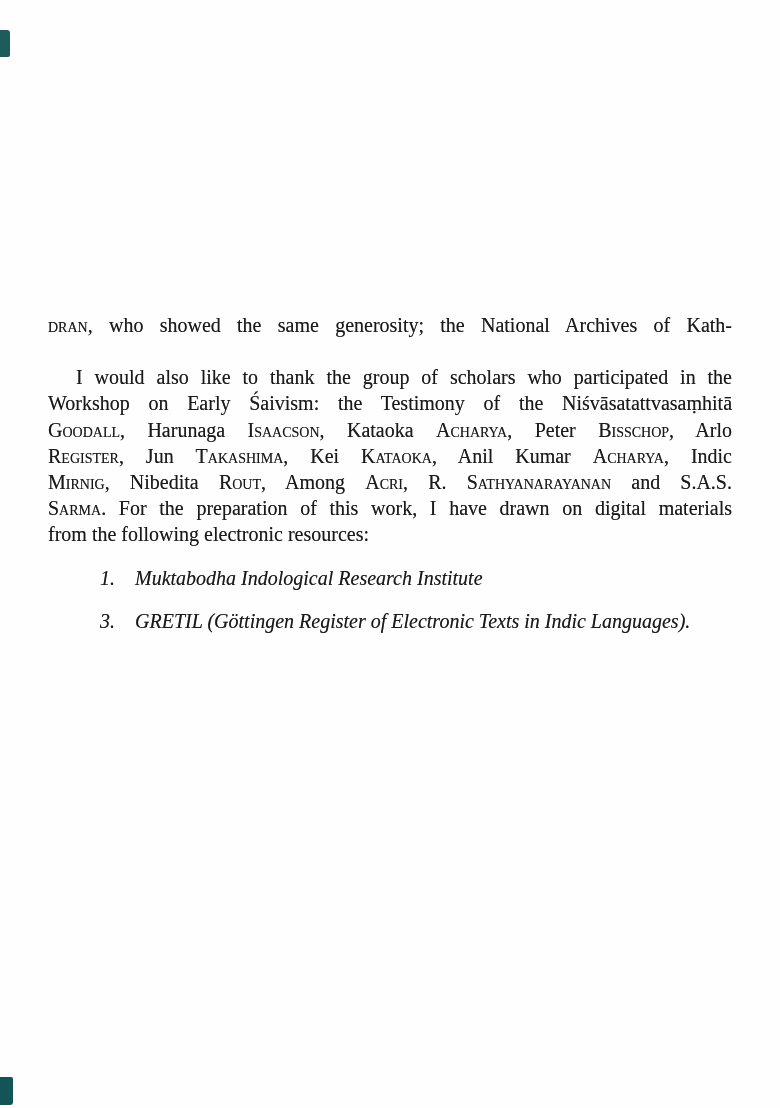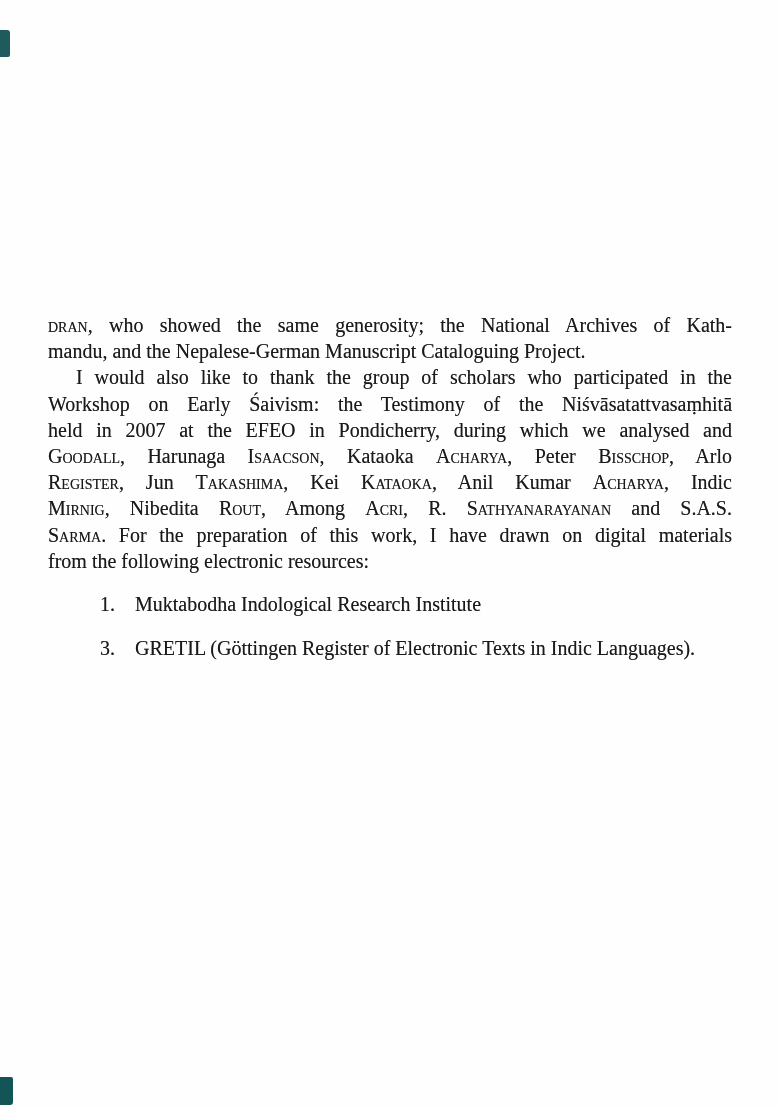--- a/index.html
+++ b/index.html
@@ -37,27 +37,28 @@
     left: 48px;
     top: 312px;
     width: 684px;
     font-size: 20px;
     line-height: 26.2px;
     text-shadow: 0 0 0.6px rgba(26, 26, 26, 0.55);
   }
   .para { margin: 0; }
   .line { text-align: justify; }
   .line.j { text-align-last: justify; }
-  .line.ind { text-indent: 28px; }
+  .line.ind { text-indent: 28px; margin-top: 26px; }
   .i  { }
   .sc { font-variant: small-caps; margin-top: 18px; }
   .resource-list {
     margin: 17px 0 0 0;
     padding: 0;
     list-style: none;
+    font-style: italic;
   }
   .list-item {
     line-height: 26px;
     margin-bottom: 17.5px;
     white-space: nowrap;
   }
   .list-item .num {
     display: inline-block;
     margin-left: 52px;
     width: 35px;
@@ -70,26 +71,24 @@
 
   <div class="scan-mark top" style="background: rgb(31, 90, 92);"></div>
 
   <div class="scan-mark bottom" style="background: rgb(19, 84, 87);"></div>
 
   <div class="textblock">
 
     <div id="paragraphs">
         <div class="para">
           <div class="line j"><span class="sc">dran</span><span class="n">, who showed the same generosity; the National Archives of Kath-</span></div>
-          <div class="line"><span class="n">mandu, and the Nepalese-German Manuscript Cataloguing Project.</span></div>
         </div>
         <div class="para">
           <div class="line j ind"><span class="n">I would also like to thank the group of scholars who participated in the</span></div>
           <div class="line j"><span class="i">Workshop on Early Śaivism</span><span class="n">: the Testimony of the Niśvāsatattvasaṃhitā</span></div>
-          <div class="line j"><span class="n">held in 2007 at the EFEO in Pondicherry, during which we analysed and</span></div>
           <div class="line j"><span class="sc">Goodall</span><span class="n">, Harunaga </span><span class="sc">Isaacson</span><span class="n">, Kataoka </span><span class="sc">Acharya</span><span class="n">, Peter </span><span class="sc">Bisschop</span><span class="n">, Arlo</span></div>
           <div class="line j"><span class="sc">Register</span><span class="n">, Jun </span><span class="sc">Takashima</span><span class="n">, Kei </span><span class="sc">Kataoka</span><span class="n">, Anil Kumar </span><span class="sc">Acharya</span><span class="n">, Indic</span></div>
           <div class="line j"><span class="sc">Mirnig</span><span class="n">, Nibedita </span><span class="sc">Rout</span><span class="n">, Among </span><span class="sc">Acri</span><span class="n">, R. </span><span class="sc">Sathyanarayanan</span><span class="n"> and S.A.S.</span></div>
           <div class="line j"><span class="sc">Sarma</span><span class="n">. For the preparation of this work, I have drawn on digital materials</span></div>
           <div class="line"><span class="n">from the following electronic resources:</span></div>
         </div>
       </div>
 
     <div class="resource-list">
       <div class="list-item">

